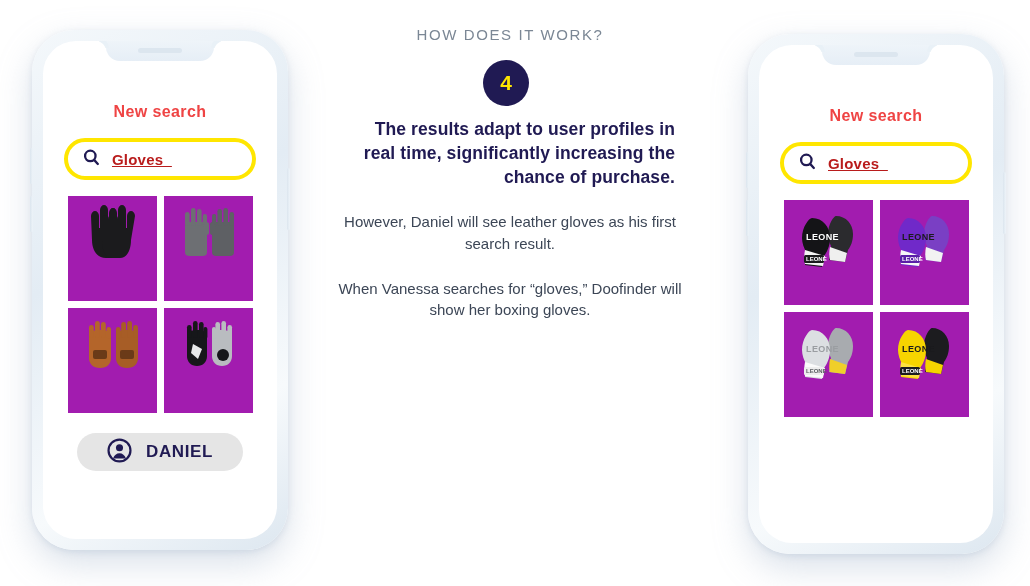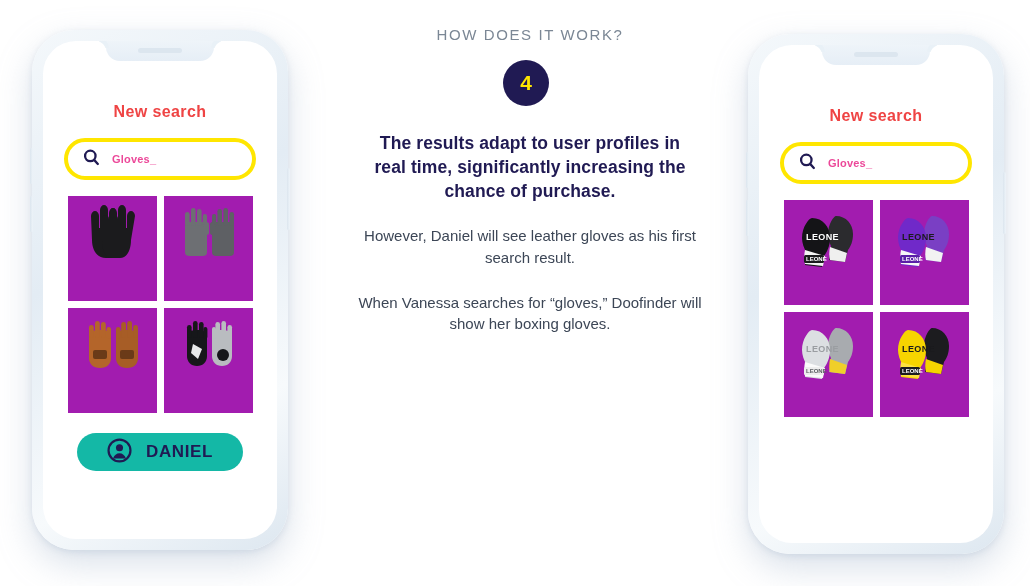--- a/index.html
+++ b/index.html
@@ -119,24 +119,25 @@
     border: 4px solid #ffe600;
     border-radius: 23px;
     background: #ffffff;
     display: flex;
     align-items: center;
     padding-left: 14px;
     gap: 11px;
   }
   .search-icon { flex: 0 0 auto; display: block; }
   .search-text {
-    font-size: 11px;
+    font-size: 15px;
     font-weight: bold;
-    color: #ec4899;
+    color: #b91c1c;
     letter-spacing: 0.2px;
+    text-decoration: underline;
   }
 
   .grid {
     margin-top: 16px;
     display: grid;
     grid-template-columns: 89px 89px;
     grid-template-rows: 105px 105px;
     gap: 7px;
   }
   .tile {
@@ -153,34 +154,34 @@
     width: 166px;
     height: 38px;
     border-radius: 19px;
     display: flex;
     align-items: center;
     justify-content: center;
     gap: 14px;
     cursor: pointer;
     border: none;
   }
-  .profile-btn.yellow { background: #14b8a6; margin-top: 20px; }
+  .profile-btn.yellow { background: #e5e5e5; margin-top: 20px; }
   .profile-btn.navy   { background: #201a53; }
   .profile-name {
     font-size: 17px;
     font-weight: bold;
     letter-spacing: 0.6px;
   }
   .profile-btn.yellow .profile-name { color: #201a53; }
   .profile-btn.navy   .profile-name { color: #ffe600; }
 
   
   .center {
     position: absolute;
-    left: 350px;
+    left: 330px;
     top: 0;
     width: 360px;
     height: 586px;
     text-align: center;
   }
   .kicker {
     margin-top: 26px;
     font-size: 15px;
     color: #7b8795;
     letter-spacing: 1.6px;
@@ -210,27 +211,28 @@
     align-items: center;
     justify-content: center;
   }
   .step-num {
     color: #ffe600;
     font-size: 21px;
     font-weight: bold;
   }
 
   .headline {
-    margin-top: 25px;
+    margin-top: 11px;
     font-size: 17.5px;
     font-weight: bold;
     color: #201a53;
     line-height: 1.38;
     padding: 0 15px;
     letter-spacing: 0.1px;
+    text-align: right;
   }
   .body-para {
     margin-top: 24px;
     font-size: 15px;
     color: #3c4656;
     line-height: 1.42;
     padding: 0 8px;
   }
   .body-para.second { margin-top: 22px; }
 </style>

